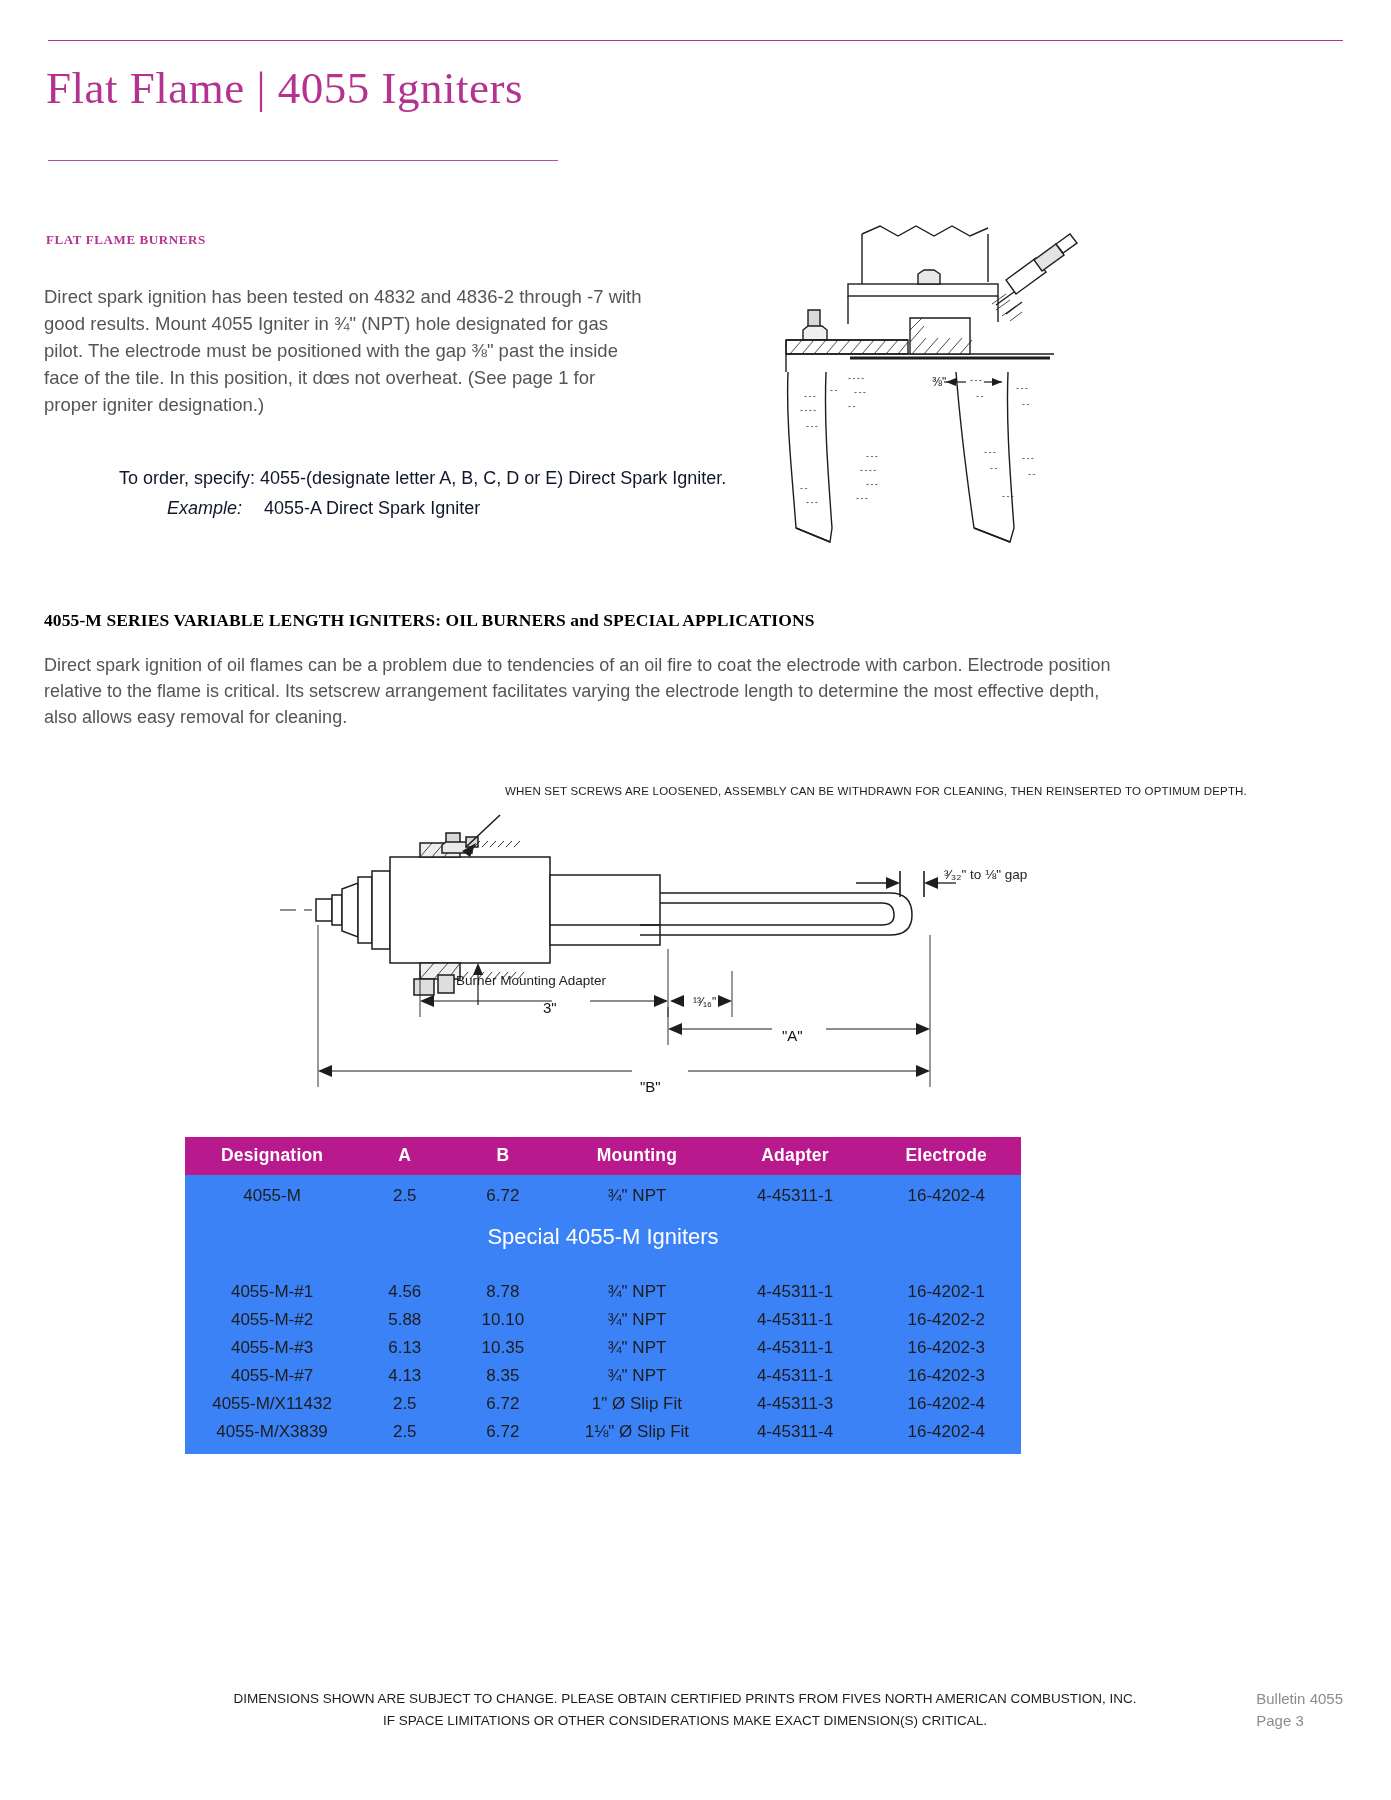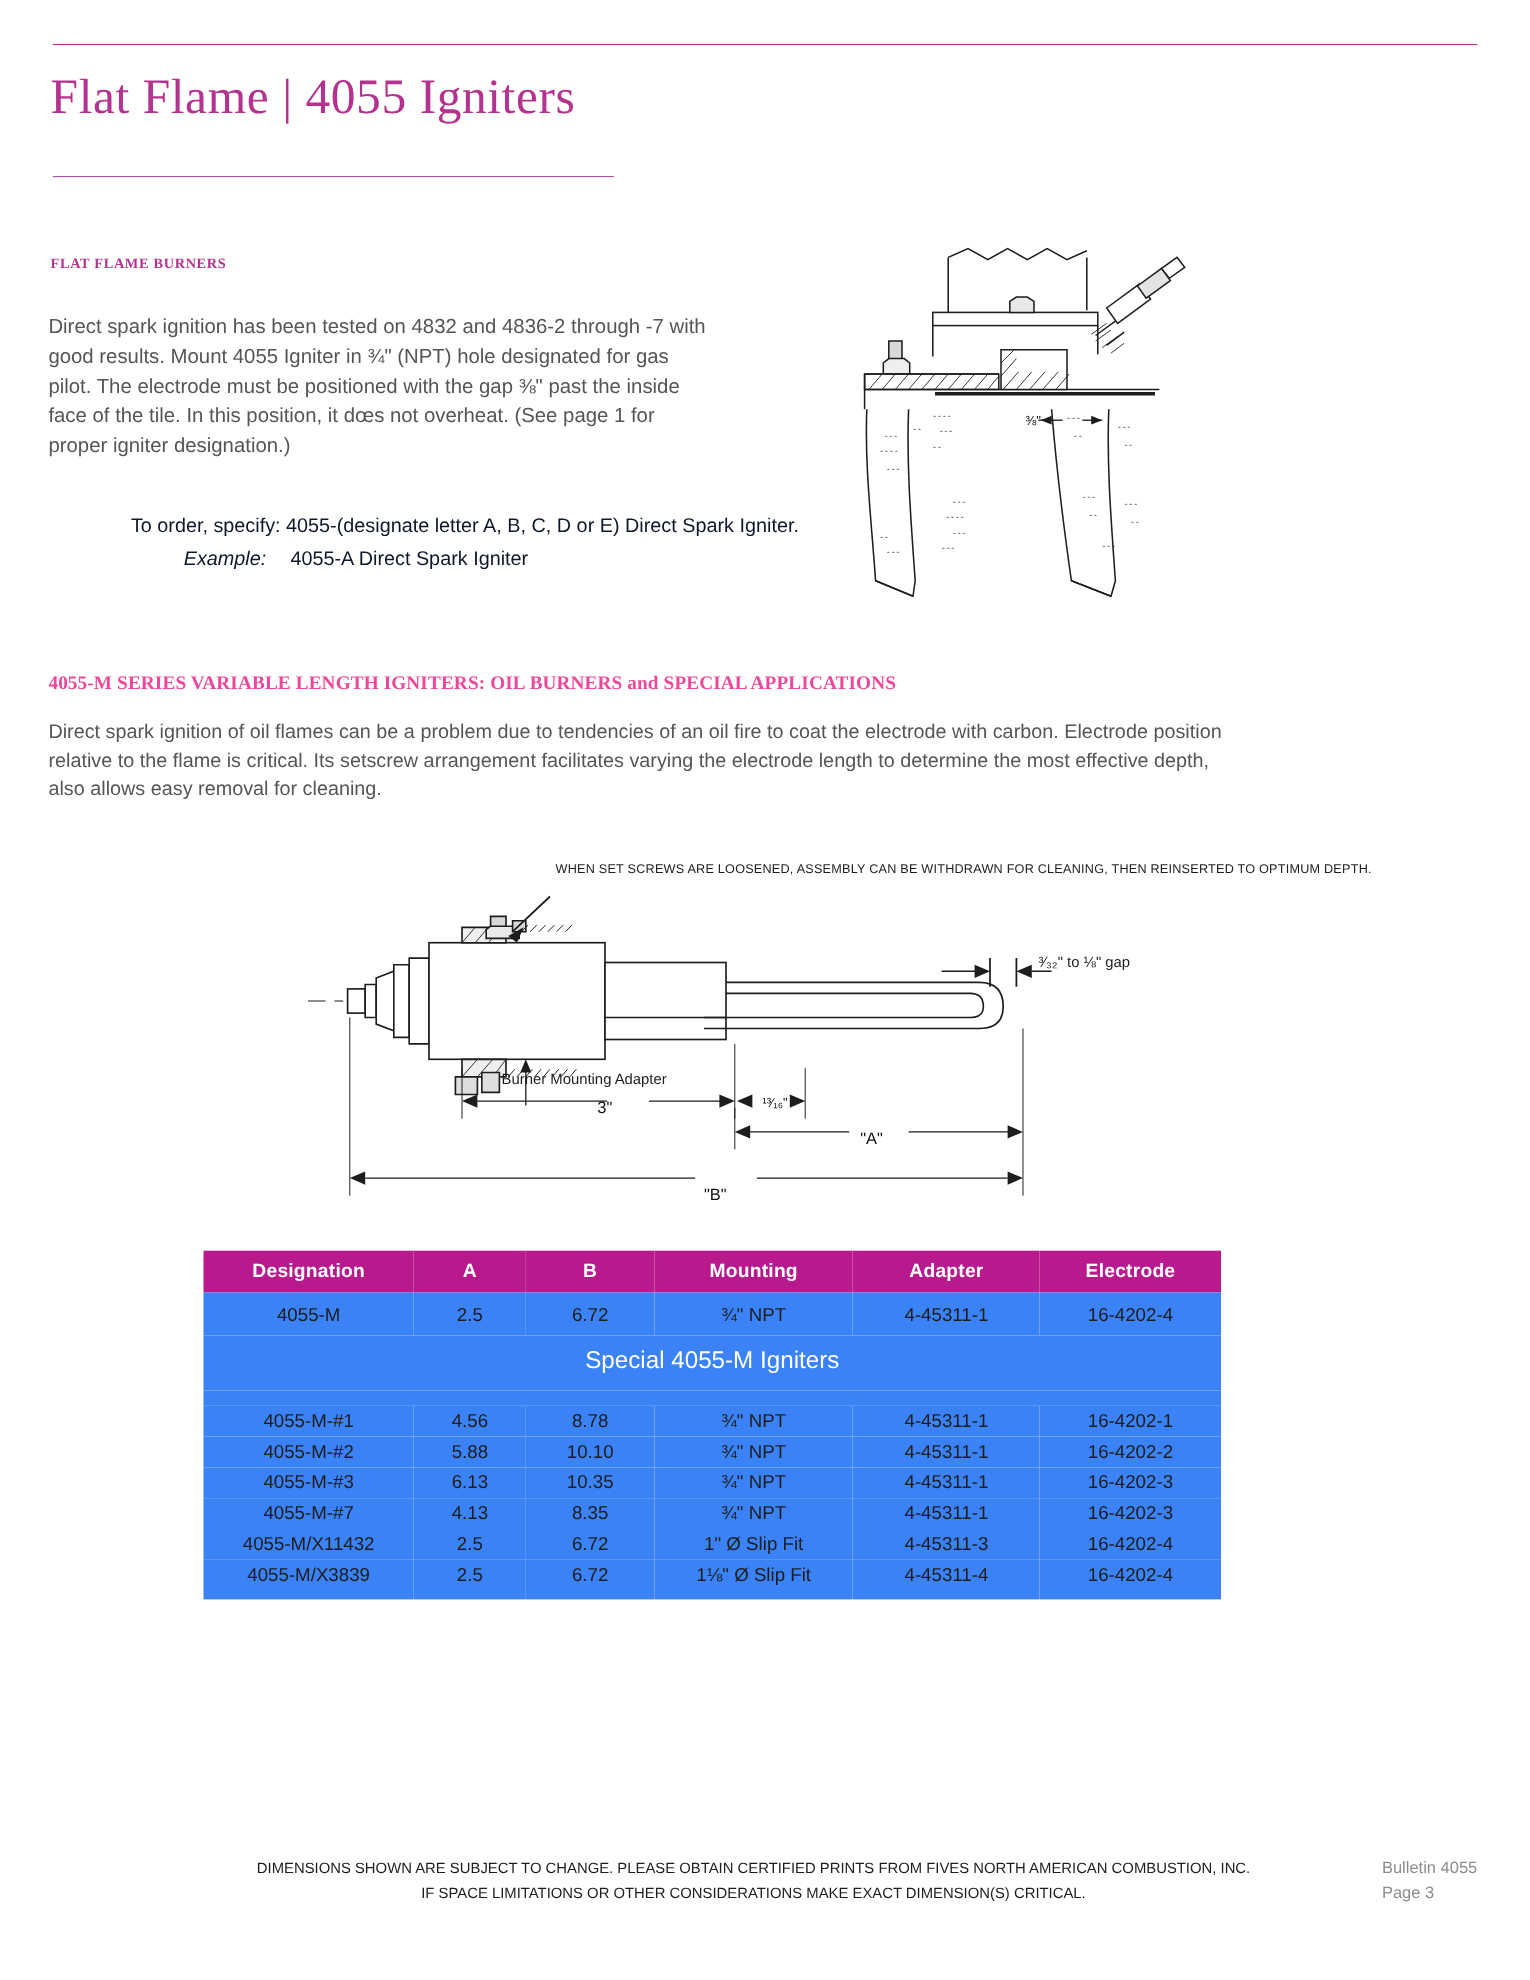--- a/index.html
+++ b/index.html
@@ -43,21 +43,21 @@
   }
   .order-ex{margin-left:48px;}
   .order-ex i{font-style:italic;}
   .order-ex .gapx{display:inline-block;width:22px;}
 
   
   .sec2-head{
     position:absolute;left:44px;top:610px;
     font-family:"Liberation Serif",serif;
     font-size:17.5px;font-weight:700;letter-spacing:.1px;
-    color:#ec4899;white-space:nowrap;
+    color:#000000;white-space:nowrap;
   }
   .sec2-body{
     position:absolute;left:44px;top:652px;width:1090px;
     font-size:18px;line-height:26px;color:#555;
   }
 
   
   .burner-dia{position:absolute;left:770px;top:222px;width:320px;height:325px;}
   .igniter-dia{position:absolute;left:270px;top:775px;width:800px;height:340px;}
 
@@ -75,21 +75,21 @@
     font-size:13.5px;color:#1d1d1d;white-space:nowrap;
   }
   .lbl-3in{position:absolute;left:543px;top:999px;font-size:15px;color:#111;}
   .lbl-1316{position:absolute;left:693px;top:995px;font-size:12px;color:#111;}
   .lbl-A{position:absolute;left:782px;top:1027px;font-size:15px;color:#111;}
   .lbl-B{position:absolute;left:640px;top:1078px;font-size:15px;color:#111;}
   .lbl-38{position:absolute;left:932px;top:375px;font-size:12px;color:#111;}
 
   
   .tbl{
-    position:absolute;left:185px;top:1137px;width:925px;
+    position:absolute;left:185px;top:1137px;width:836px;
     border-collapse:collapse;
   }
   .tbl th{
     background:#b8198c;color:#fff;
     font-size:17.5px;font-weight:700;
     padding:8px 0 9px;text-align:center;
     letter-spacing:.2px;
   }
   .tbl td{
     background:#3b82f6;color:#1d1d1d;

